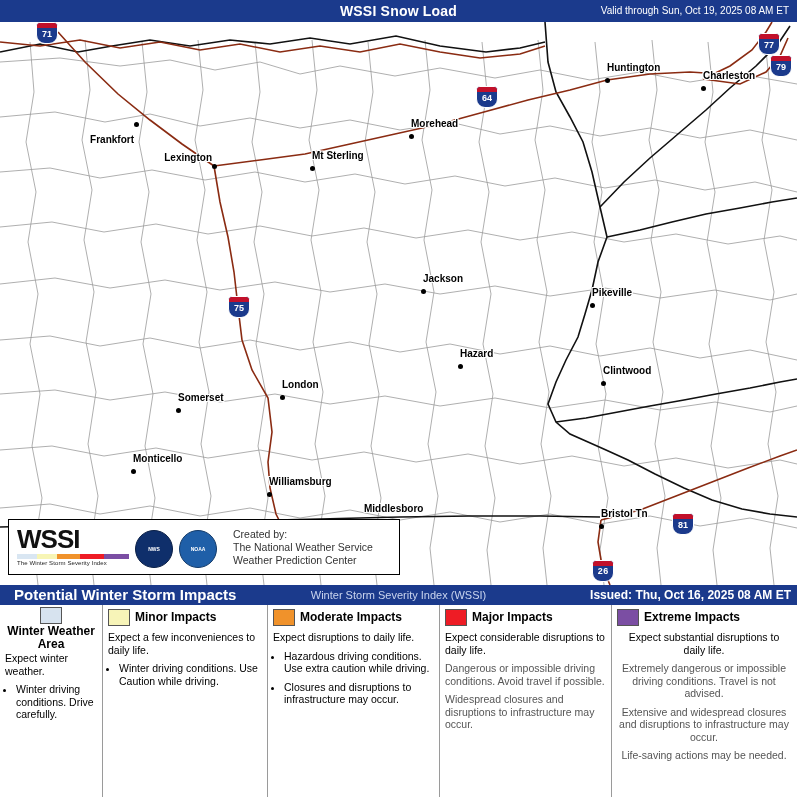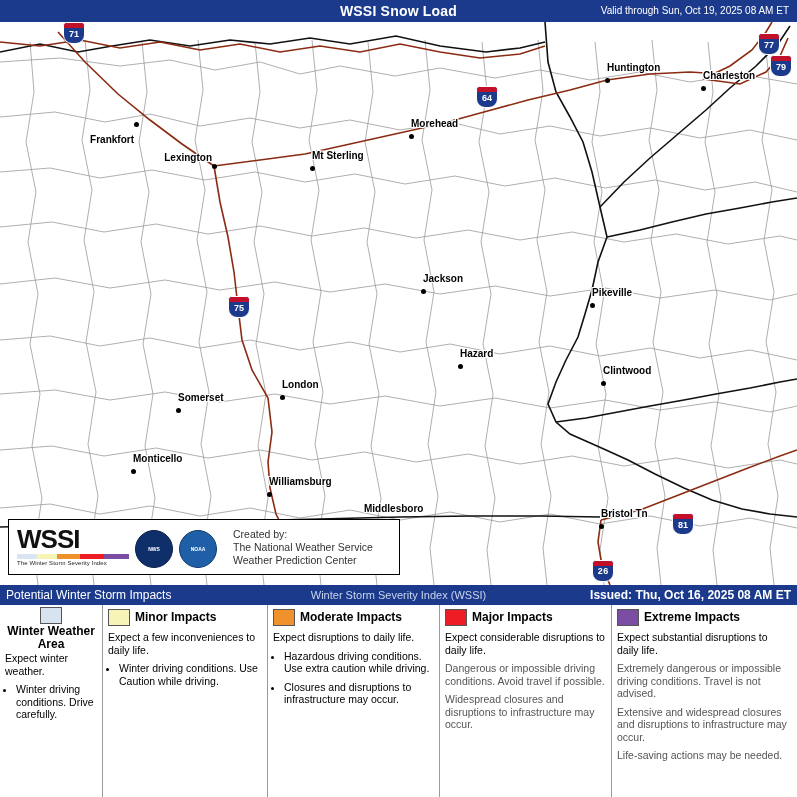--- a/index.html
+++ b/index.html
@@ -182,22 +182,22 @@
   
   .legend-strip {
     position: absolute;
     left: 0; top: 585px;
     width: 797px;
     height: 20px;
     background: #1b3a8c;
     color: #ffffff;
   }
   .ls-left {
-    position: absolute; left: 6px; top: 0;
-    line-height: 20px; font-size: 12px; font-weight: normal;
+    position: absolute; left: 14px; top: 0;
+    line-height: 20px; font-size: 15px; font-weight: bold;
   }
   .ls-center {
     position: absolute; left: 0; top: 0; width: 797px;
     text-align: center; line-height: 20px; font-size: 11px; color: #c9d4ee;
   }
   .ls-right {
     position: absolute; right: 6px; top: 0;
     line-height: 20px; font-size: 12px; font-weight: bold;
   }
 
@@ -210,21 +210,21 @@
     display: flex;
     background: #ffffff;
   }
   .leg-col {
     position: relative;
     border-right: 1px solid #9a9a9a;
     box-sizing: border-box;
     padding: 0;
     overflow: hidden;
   }
-  .leg-col:last-child { border-right: none; }
+  .leg-col:last-child { border-right: none; text-align: center; }
   .leg-head {
     display: flex;
     align-items: center;
     height: 24px;
     padding: 0 2px;
   }
   .swatch {
     width: 22px; height: 17px;
     border: 1px solid #555;
     margin: 0 5px 0 3px;
@@ -379,21 +379,21 @@
       <div class="city-label" style="left:269px; top:454px;">Williamsburg</div>
 
       <div class="city-dot" style="left:362px; top:497px;"></div>
       <div class="city-label" style="left:364px; top:481px;">Middlesboro</div>
 
       <div class="city-dot" style="left:599px; top:502px;"></div>
       <div class="city-label" style="left:601px; top:486px;">Bristol Tn</div>
     </div>
 
     <div>
-      <div class="shield" style="left:63px; top:0px;">
+      <div class="shield" style="left:36px; top:0px;">
         <div class="sh-bg"></div>
           <div class="sh-top"></div>
         <div class="sh-num">71</div>
       </div>
       <div class="shield" style="left:758px; top:11px;">
         <div class="sh-bg"></div>
           <div class="sh-top"></div>
         <div class="sh-num">77</div>
       </div>
       <div class="shield" style="left:770px; top:33px;">

